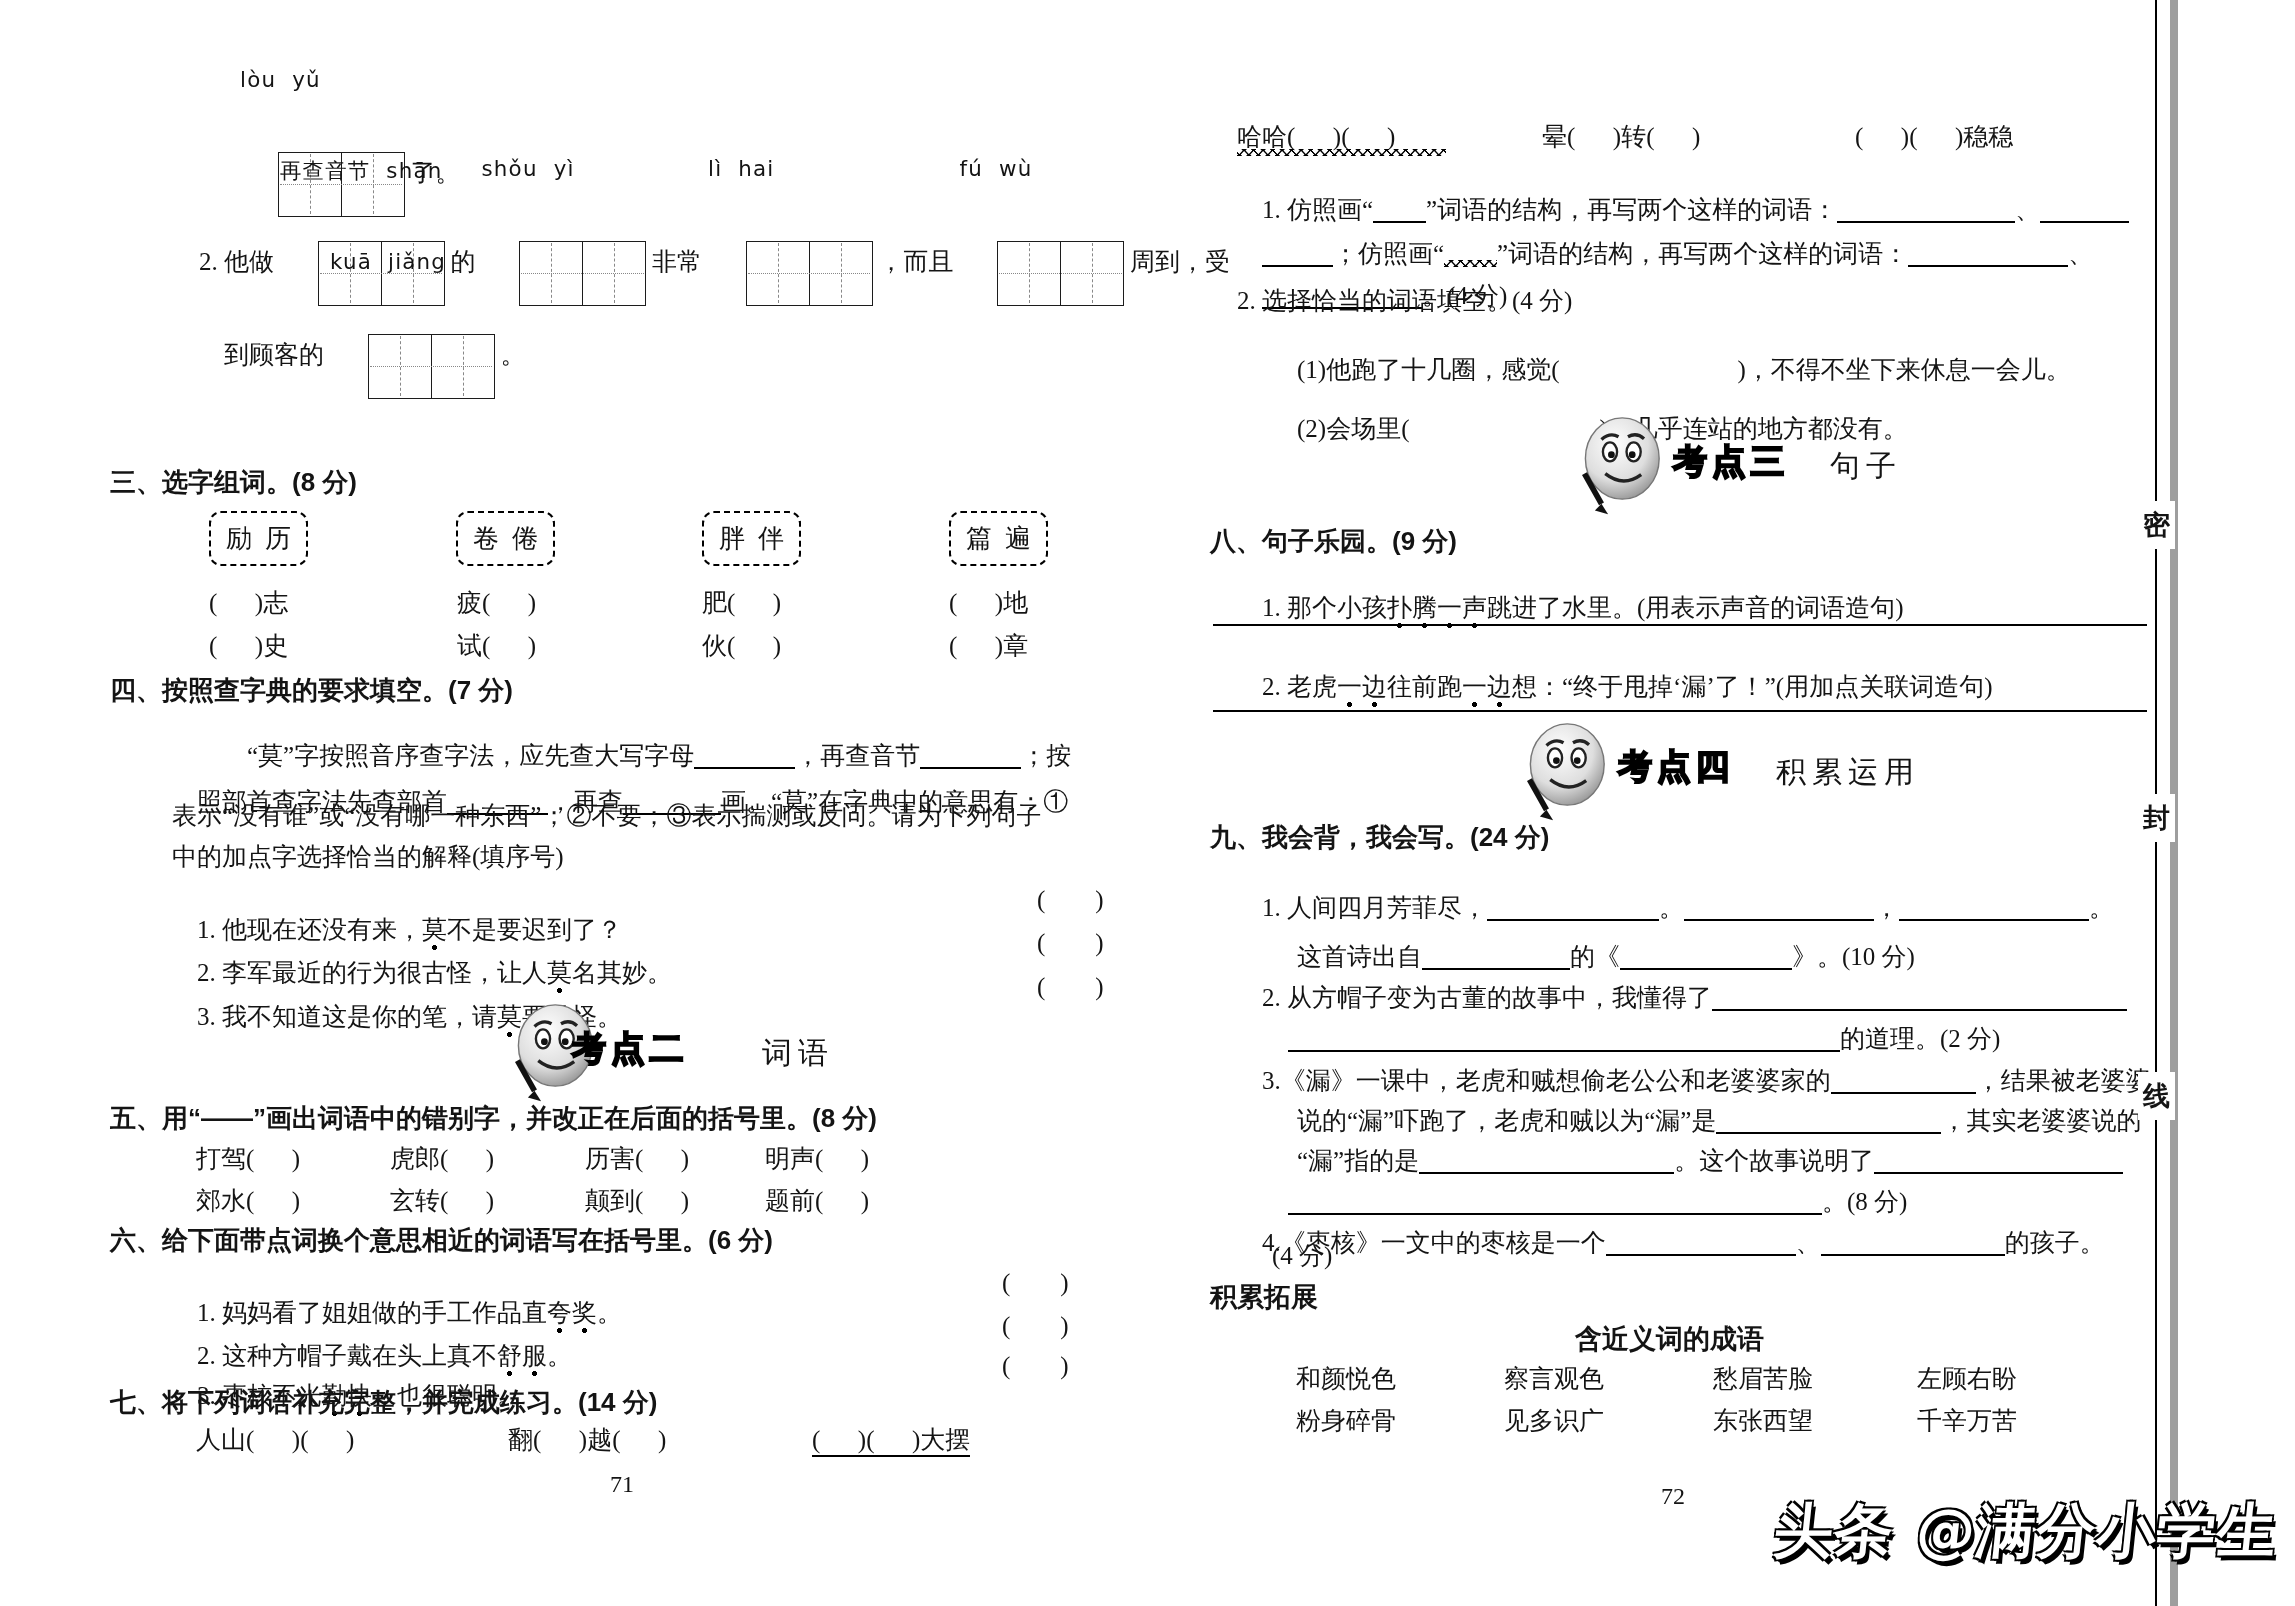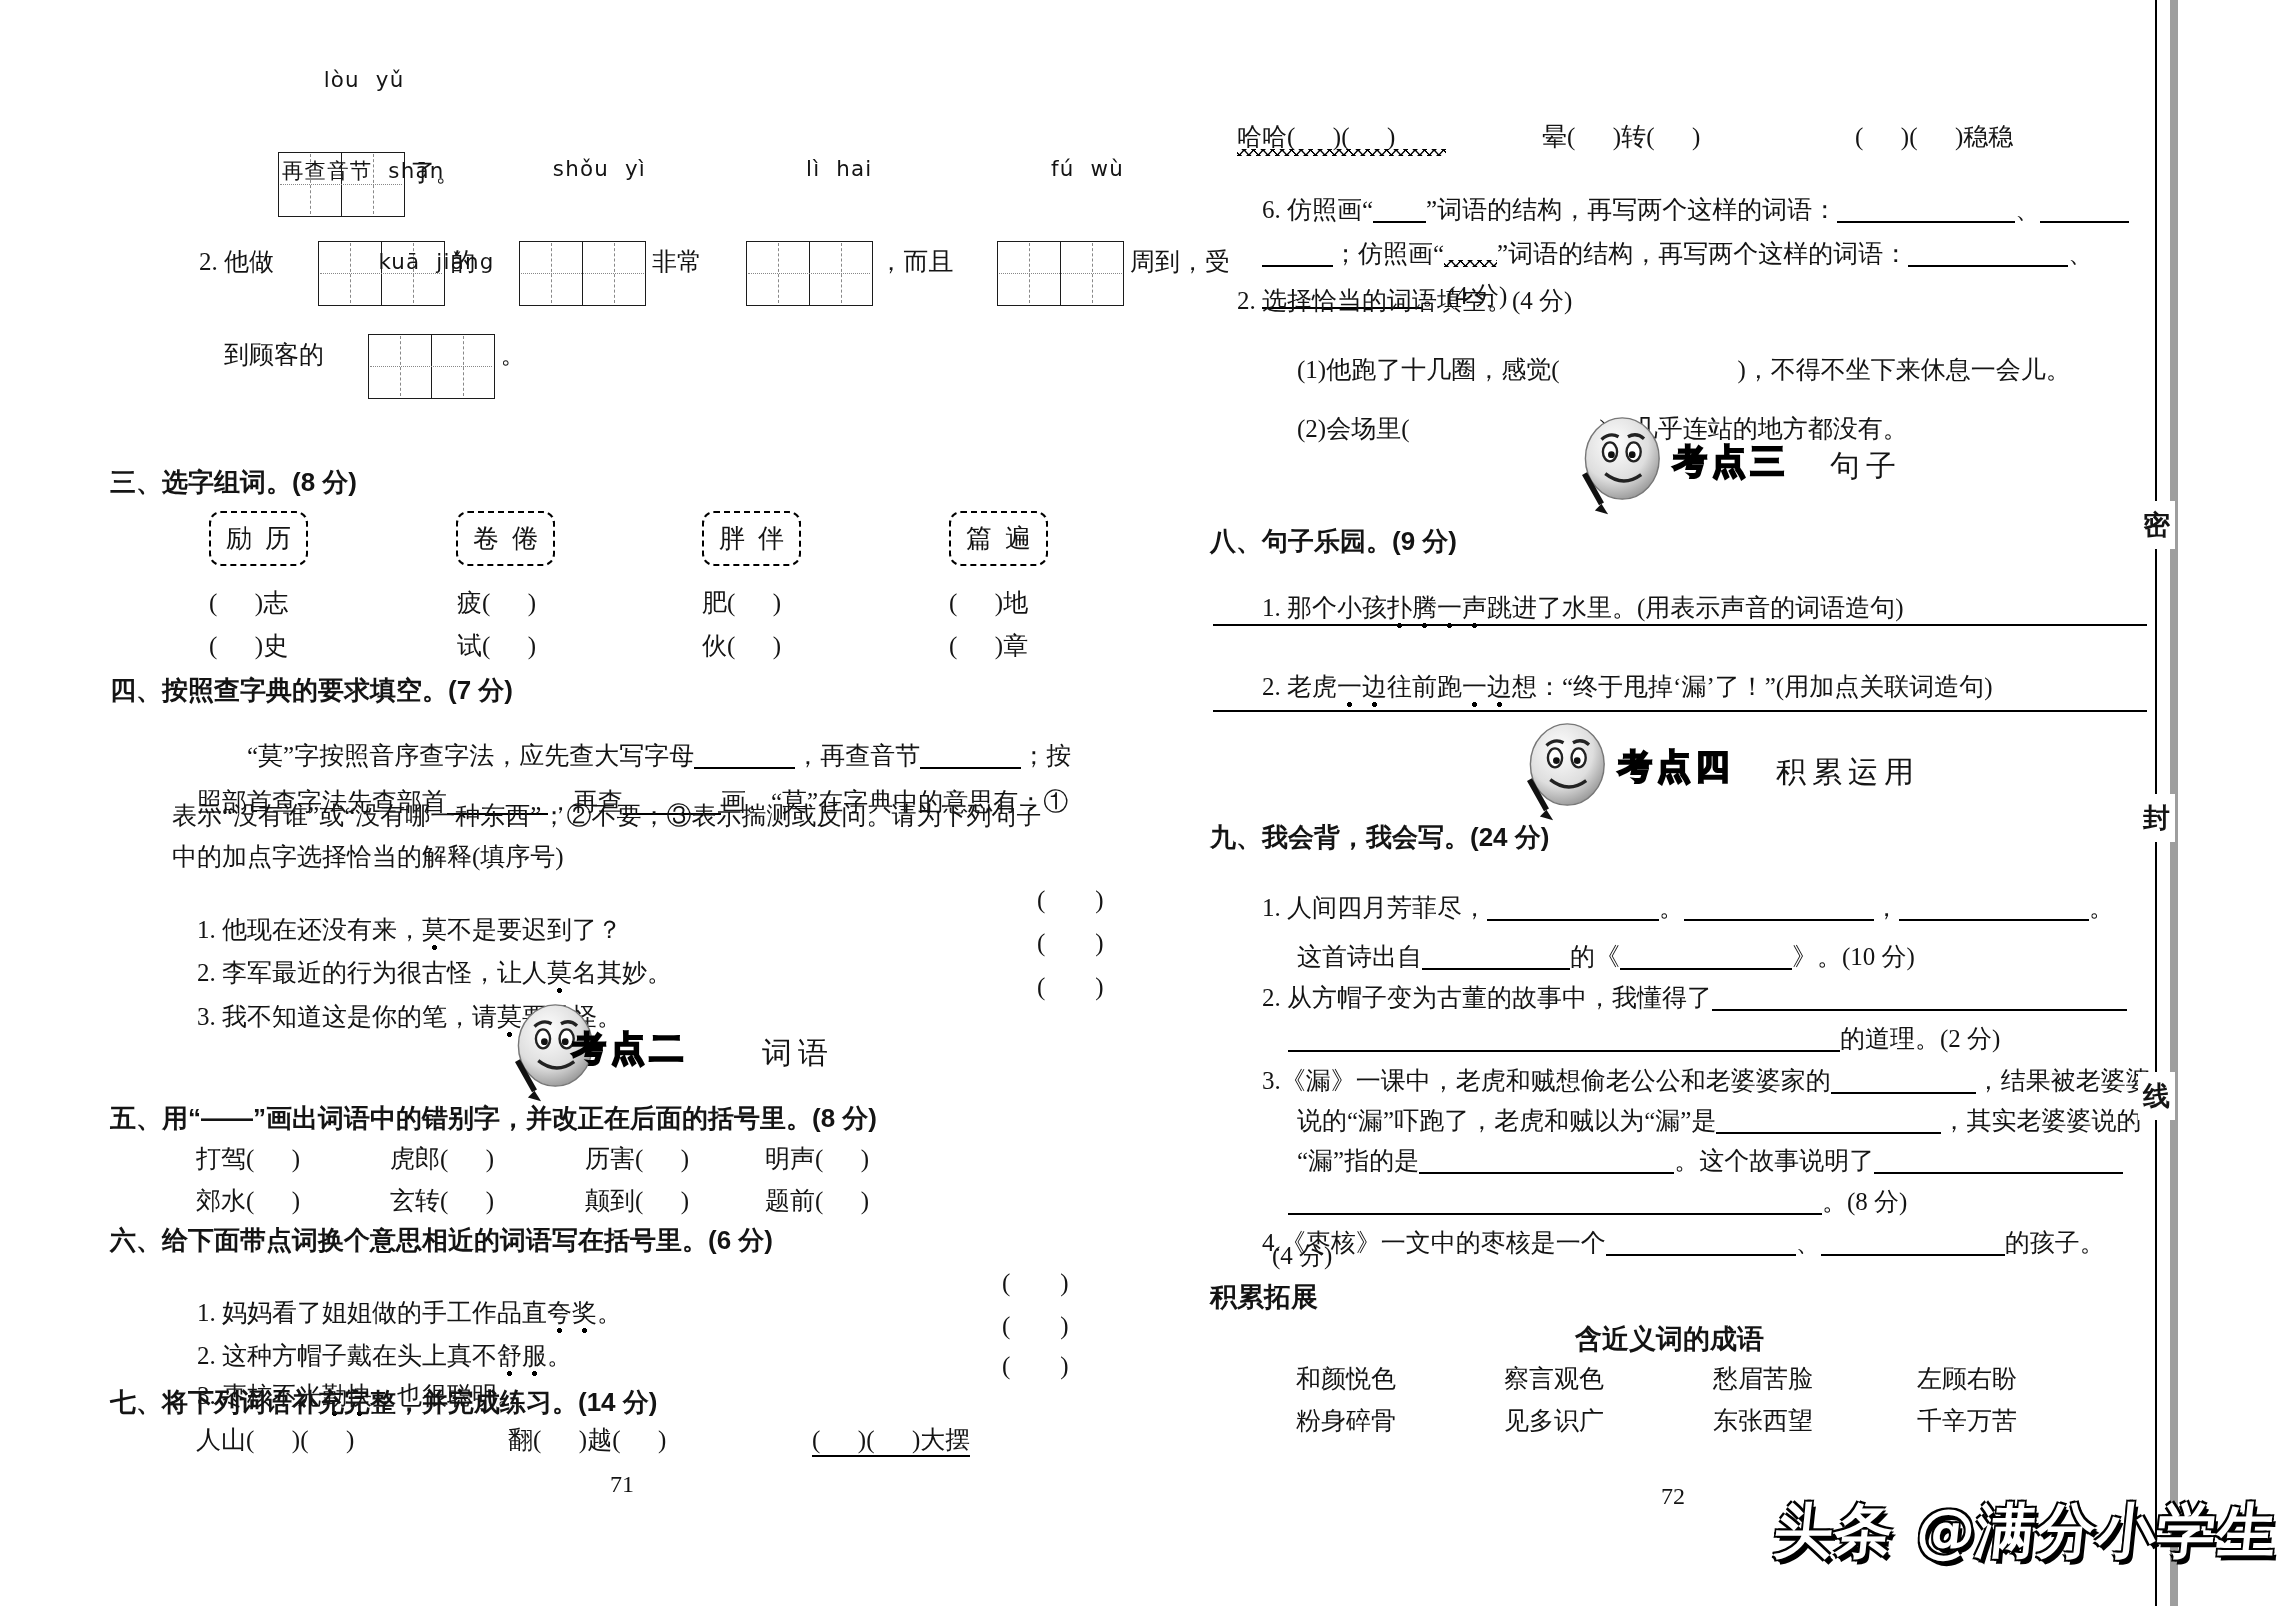--- a/index.html
+++ b/index.html
@@ -15,21 +15,21 @@
       background-size:9.5px 7.1px;background-position:0 100%,4.7px 100%;background-repeat:repeat-x;}
   .zigzag{position:absolute;height:7.1px;background-image:
       linear-gradient(135deg,transparent 42%,#000 42%,#000 58%,transparent 58%),
       linear-gradient(45deg,transparent 42%,#000 42%,#000 58%,transparent 58%);
       background-size:9.5px 7.1px;background-position:0 100%,4.7px 100%;background-repeat:repeat-x;}
   .dot{background-image:radial-gradient(circle,#000 2.4px,transparent 2.7px);
        background-size:25px 7.1px;background-repeat:repeat-x;background-position:0 100%;padding-bottom:8.3px;}
   .gap{display:inline-block;}
   
   .wgroup{position:relative;display:inline-block;margin:0 6px;}
-  .pylabel{position:absolute;top:-28.5px;left:0;right:0;text-align:right;
+  .pylabel{position:absolute;top:-28.5px;left:0;right:0;text-align:left;
            font-family:"DejaVu Sans","Liberation Sans",sans-serif;font-size:21.4px;letter-spacing:1.2px;white-space:pre;}
   .wpair{display:inline-flex;position:relative;border:1.8px solid #1c1c1c;}
   .wcell{width:62px;height:63px;position:relative;}
   .wcell + .wcell{border-left:1.8px solid #1c1c1c;}
   .wcell::before{content:"";position:absolute;left:50%;top:1.2px;bottom:1.2px;border-left:1.2px dashed #888;}
   .wpair::after{content:"";position:absolute;left:1.2px;right:1.2px;top:50%;border-top:1.2px dotted #888;}
   
   .dbox{position:absolute;width:95px;height:51px;border:2.4px dashed #000;border-radius:12px;
         display:flex;align-items:center;justify-content:center;font-size:26px;white-space:pre;}
   .ansline{position:absolute;border-top:2.1px solid #000;}
@@ -187,21 +187,21 @@
   <div class="t" style="left:812px;top:1425px;border-bottom:2.1px solid #000;">(      )(      )大摆</div>
 
   <div class="pagenum" style="left:610px;top:1471px">71</div>
 
   <div class="t" style="left:1237px;top:122px">哈哈(      )(      )</div>
   <div class="zigzag" style="left:1237px;top:149px;width:209px"></div>
   <div class="t" style="left:1542px;top:122px">晕(      )转(      )</div>
   <div class="t" style="left:1855px;top:122px">(      )(      )稳稳</div>
 
   <div class="t" style="left:1237px;top:165px">
-    <span>6. 仿照画“</span><span class="blank" style="width:53px"></span><span>”词语的结构，再写两个这样的词语：</span><span class="blank" style="width:178px"></span><span>、</span><span class="blank" style="width:89px"></span>
+    <span>1. 仿照画“</span><span class="blank" style="width:53px"></span><span>”词语的结构，再写两个这样的词语：</span><span class="blank" style="width:178px"></span><span>、</span><span class="blank" style="width:89px"></span>
   </div>
   <div class="t" style="left:1237px;top:209px">
     <span class="blank" style="width:71px"></span><span>；仿照画“</span><span class="blank wavy" style="width:53px"></span><span>”词语的结构，再写两个这样的词语：</span><span class="blank" style="width:160px"></span><span>、</span>
   </div>
   <div class="t" style="left:1237px;top:251px">
     <span class="blank" style="width:160px"></span><span>。(4 分)</span>
   </div>
 
   <div class="t" style="left:1237px;top:286px">2. 选择恰当的词语填空。(4 分)</div>
   <div class="t" style="left:1272px;top:325px">

